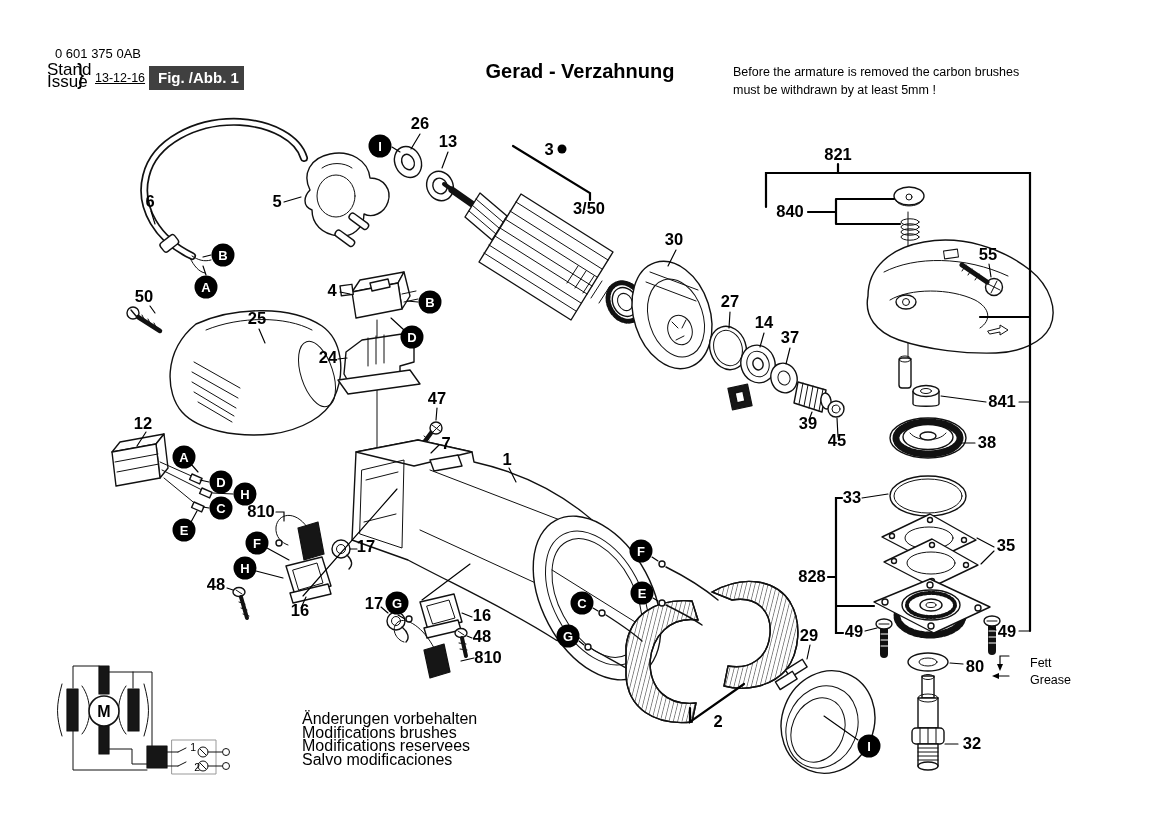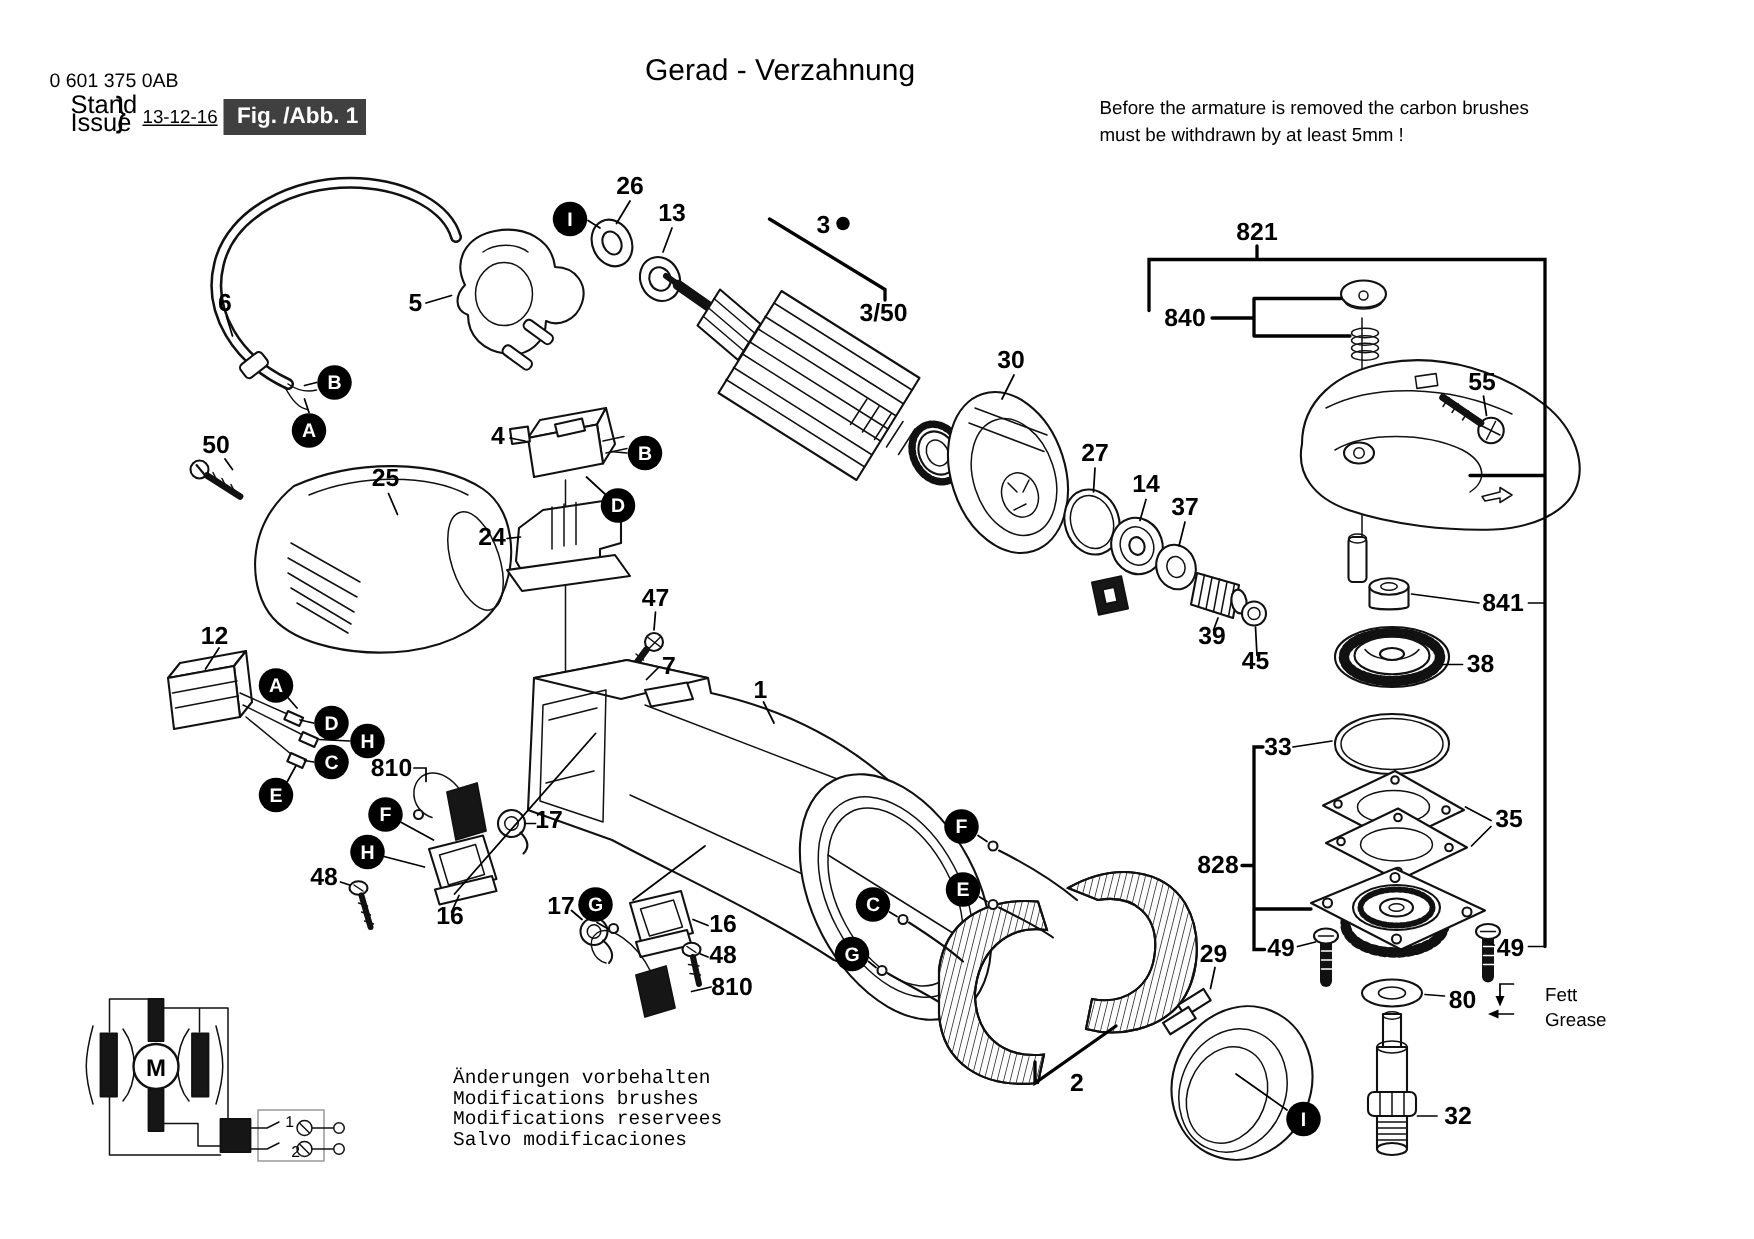--- a/index.html
+++ b/index.html
@@ -1,30 +1,30 @@
 <!DOCTYPE html>
 <html><head>
 <meta charset="utf-8">
 <style>
   html,body{margin:0;padding:0;background:#fff;}
   .page{position:relative;width:1169px;height:826px;background:#fff;overflow:hidden;
         font-family:"Liberation Sans",sans-serif;color:#000;}
   .abs{position:absolute;}
-  .pn{left:33px;top:46px;font-size:13px;}
+  .pn{left:55px;top:46px;font-size:13px;}
   .standissue{left:47px;top:64px;font-size:17px;line-height:11.5px;}
   .brace{left:76px;top:59px;font-size:27px;font-weight:400;transform:scaleX(.75);}
   .date{left:95px;top:71px;font-size:12.5px;text-decoration:underline;}
   .figbox{left:149px;top:66px;background:#404040;color:#fff;font-weight:bold;font-size:15px;
           padding:3px 5px 4px 9px;}
-  .title{left:430px;top:36px;width:300px;font-size:20px;font-weight:normal;}
+  .title{left:430px;top:60px;width:300px;text-align:center;font-size:20px;font-weight:bold;}
   .notes{left:718px;top:55px;width:340px;font-size:12.5px;line-height:18px;}
   .nrow .bullet{display:inline-block;width:15px;font-size:11px;vertical-align:1px;}
   .nindent{padding-left:15px;}
   .sp{margin-top:8px;}
-  .footer{left:302px;top:712px;font-size:13px;line-height:13.5px;font-family:Liberation Mono, monospace;}
+  .footer{left:302px;top:712px;font-size:16px;line-height:13.5px;}
   svg{position:absolute;left:0;top:0;}
   .s{stroke:#111;fill:none;stroke-width:1.4;stroke-linejoin:round;stroke-linecap:round;}
   .f{stroke:#111;fill:#fff;stroke-width:1.4;stroke-linejoin:round;}
   .d{stroke:#111;fill:#161616;stroke-width:1.2;stroke-linejoin:round;}
   .t{stroke-width:1;}
   .lead{stroke:#000;stroke-width:1.15;fill:none;stroke-linecap:round;}
   .w2{stroke-width:2.2;fill:none;stroke:#000;stroke-linejoin:miter;}
   .cable{stroke:#111;stroke-width:8;fill:none;stroke-linecap:round;}
   .cablein{stroke:#fff;stroke-width:4.6;fill:none;stroke-linecap:round;}
   .gray{stroke:#999;}

